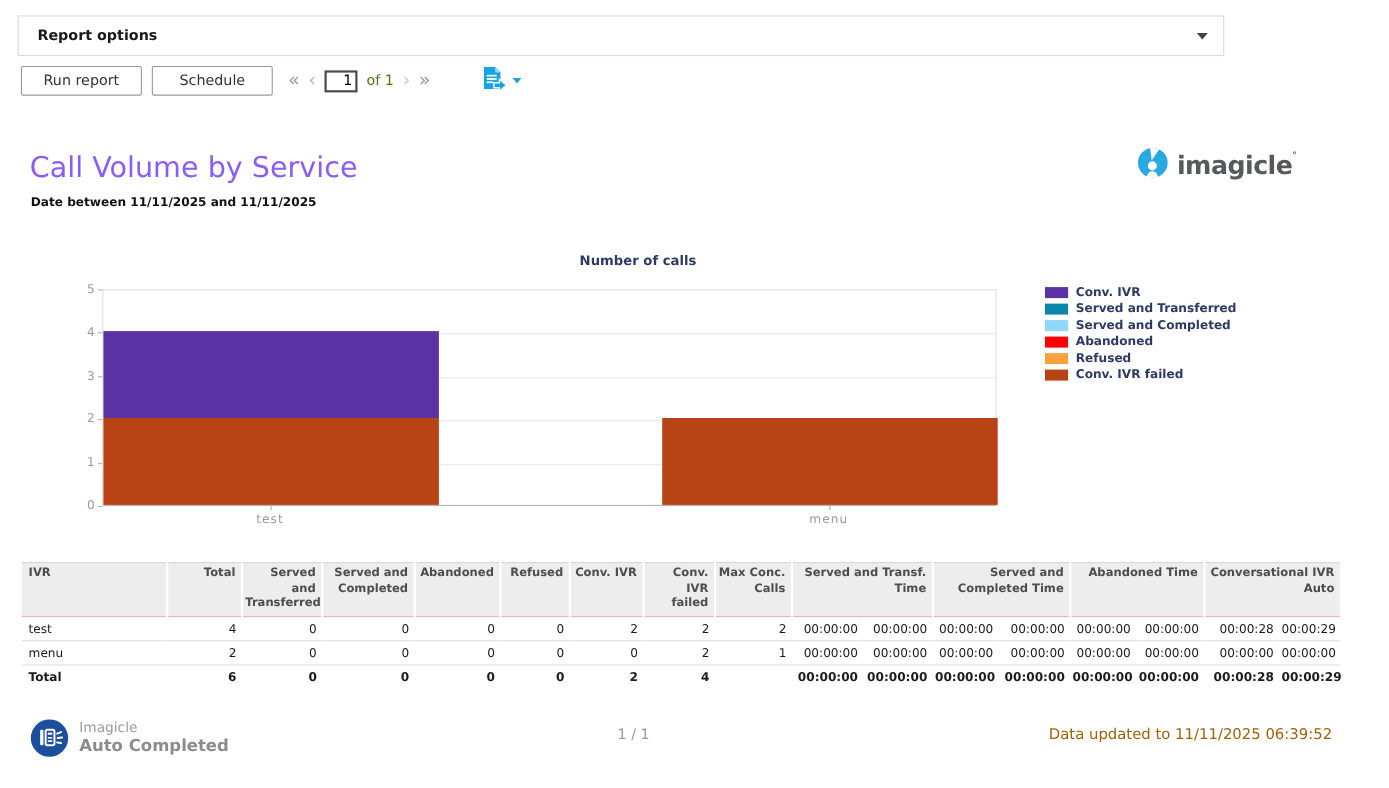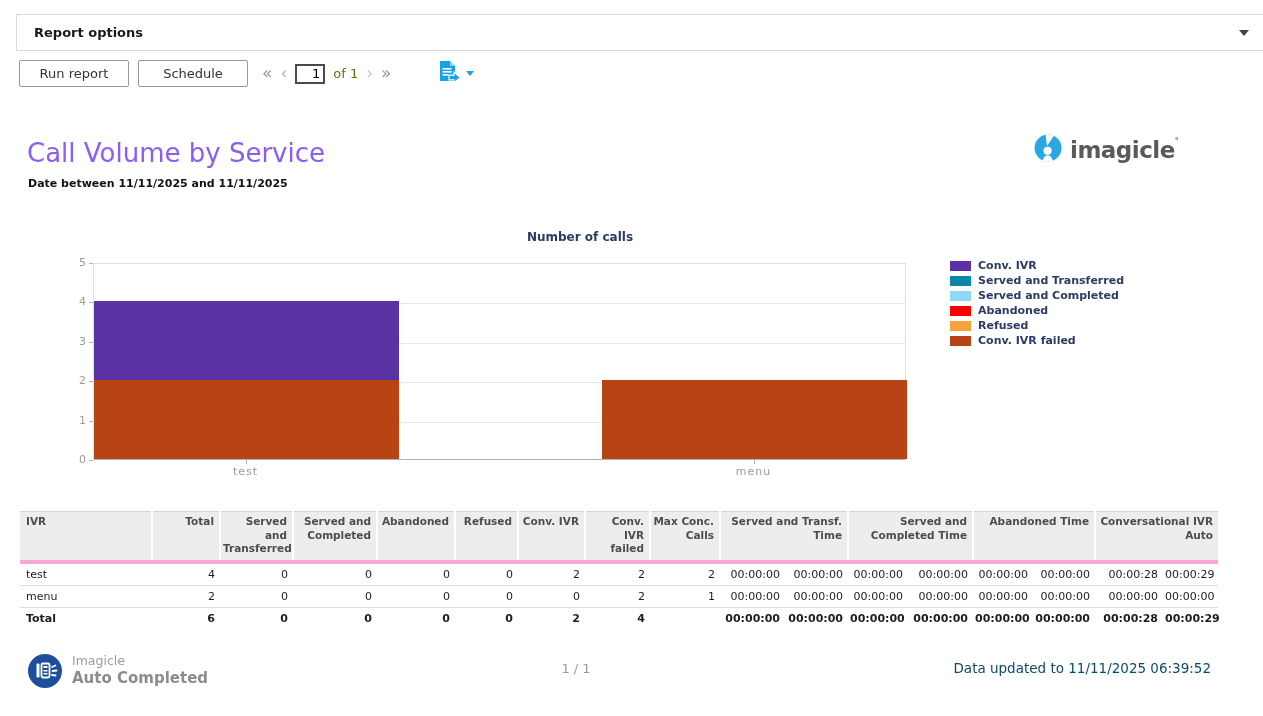--- a/index.html
+++ b/index.html
@@ -1,21 +1,21 @@
 <!DOCTYPE html>
 <html><head>
 <meta charset="utf-8">
 <style>
   * { margin:0; padding:0; box-sizing:border-box; }
   html,body { width:1263px; height:716px; background:#fff;
     font-family:"DejaVu Sans","Liberation Sans",sans-serif; }
   #page { position:relative; width:1263px; height:716px; overflow:hidden; background:#fff; }
 
   
-  .opt-bar { position:absolute; left:16px; top:14px; width:1248px; height:37px;
+  .opt-bar { position:absolute; left:16px; top:14px; width:1097px; height:37px;
     border:1px solid #d9d9d9; background:#fff; display:flex; align-items:center;
     justify-content:space-between; padding:0 14px 0 17px; cursor:pointer; }
   .opt-bar .lbl { font-size:13px; font-weight:bold; color:#1a1a1a; }
   .caret-down { width:0; height:0; border-left:5px solid transparent;
     border-right:5px solid transparent; border-top:6px solid #444; }
 
   
   .btn { position:absolute; top:60px; height:27px; width:110px; background:#fff;
     border:1px solid #989898; border-radius:2px; font-size:13px; color:#333;
     display:flex; align-items:center; justify-content:center; cursor:pointer; }
@@ -62,33 +62,33 @@
     border-collapse:collapse; table-layout:fixed; font-size:11px; }
   #rtable thead tr.grp th { background:#ededed; color:#4d4d4d; font-size:10.5px;
     line-height:1.3; font-weight:bold; text-align:right; vertical-align:top;
     padding:3px 5px 4px 2px; border-left:2px solid #fff; }
   #rtable thead tr.grp { border-top:1px solid #d4d4d4; }
   #rtable thead tr.grp th:first-child { text-align:left; border-left:none; padding-left:6px; }
   #rtable thead tr.sub th { background:#fff; color:#4d4d4d; font-size:10.5px;
     font-weight:bold; text-align:right; padding:2px 5px 3px 2px;
     border-left:1px solid #ddd; height:19px; }
   #rtable thead tr.sub th.spacer { border-left:none; }
-  #rtable thead { border-bottom:4px solid #f9a8d4; }
+  #rtable thead { border-bottom:1px solid #f9a8d4; }
   #rtable tbody td { color:#1c1c1c; text-align:right; padding:4px 5px 4px 2px; height:21px; }
   #rtable tbody td:first-child { text-align:left; padding-left:6px; }
   #rtable tbody tr { border-bottom:1px solid #ddd; }
   #rtable tbody tr.total { font-weight:bold; border-bottom:none; }
 
   
   .foot-brand { position:absolute; left:27px; top:653px; display:flex; gap:9px; }
   .foot-brand .txt .t1 { font-size:12.5px; color:#9c9c9c; }
   .foot-brand .txt .t2 { font-size:15px; font-weight:bold; color:#8c8c8c; margin-top:1px; }
   .foot-page { position:absolute; left:526px; top:661px; width:100px; text-align:center;
     font-size:13px; color:#9a9a9a; }
-  .foot-updated { position:absolute; right:52px; top:660px; font-size:13.5px; color:#0c4a6e; }
+  .foot-updated { position:absolute; right:52px; top:660px; font-size:13.5px; color:#a16207; }
 </style>
 </head>
 <body>
 
 <div id="page">
 
   <div class="opt-bar">
     <span class="lbl">Report options</span>
     <span class="caret-down"></span>
   </div>

